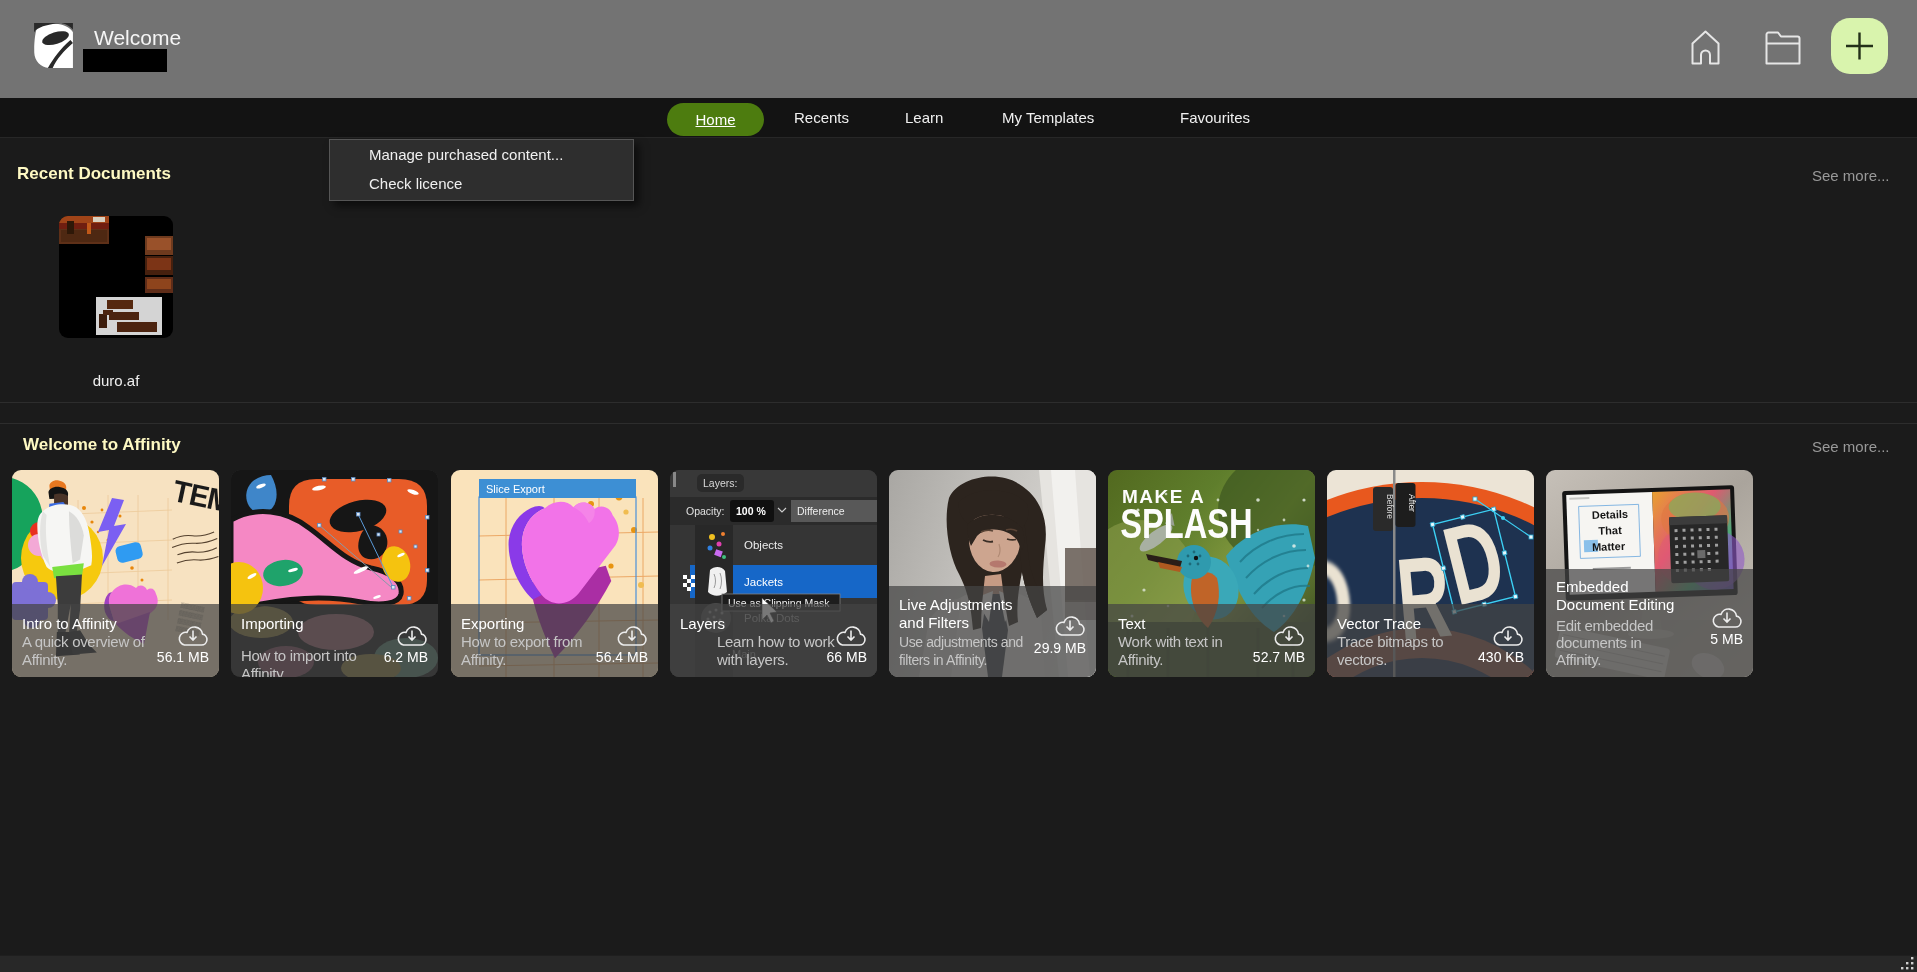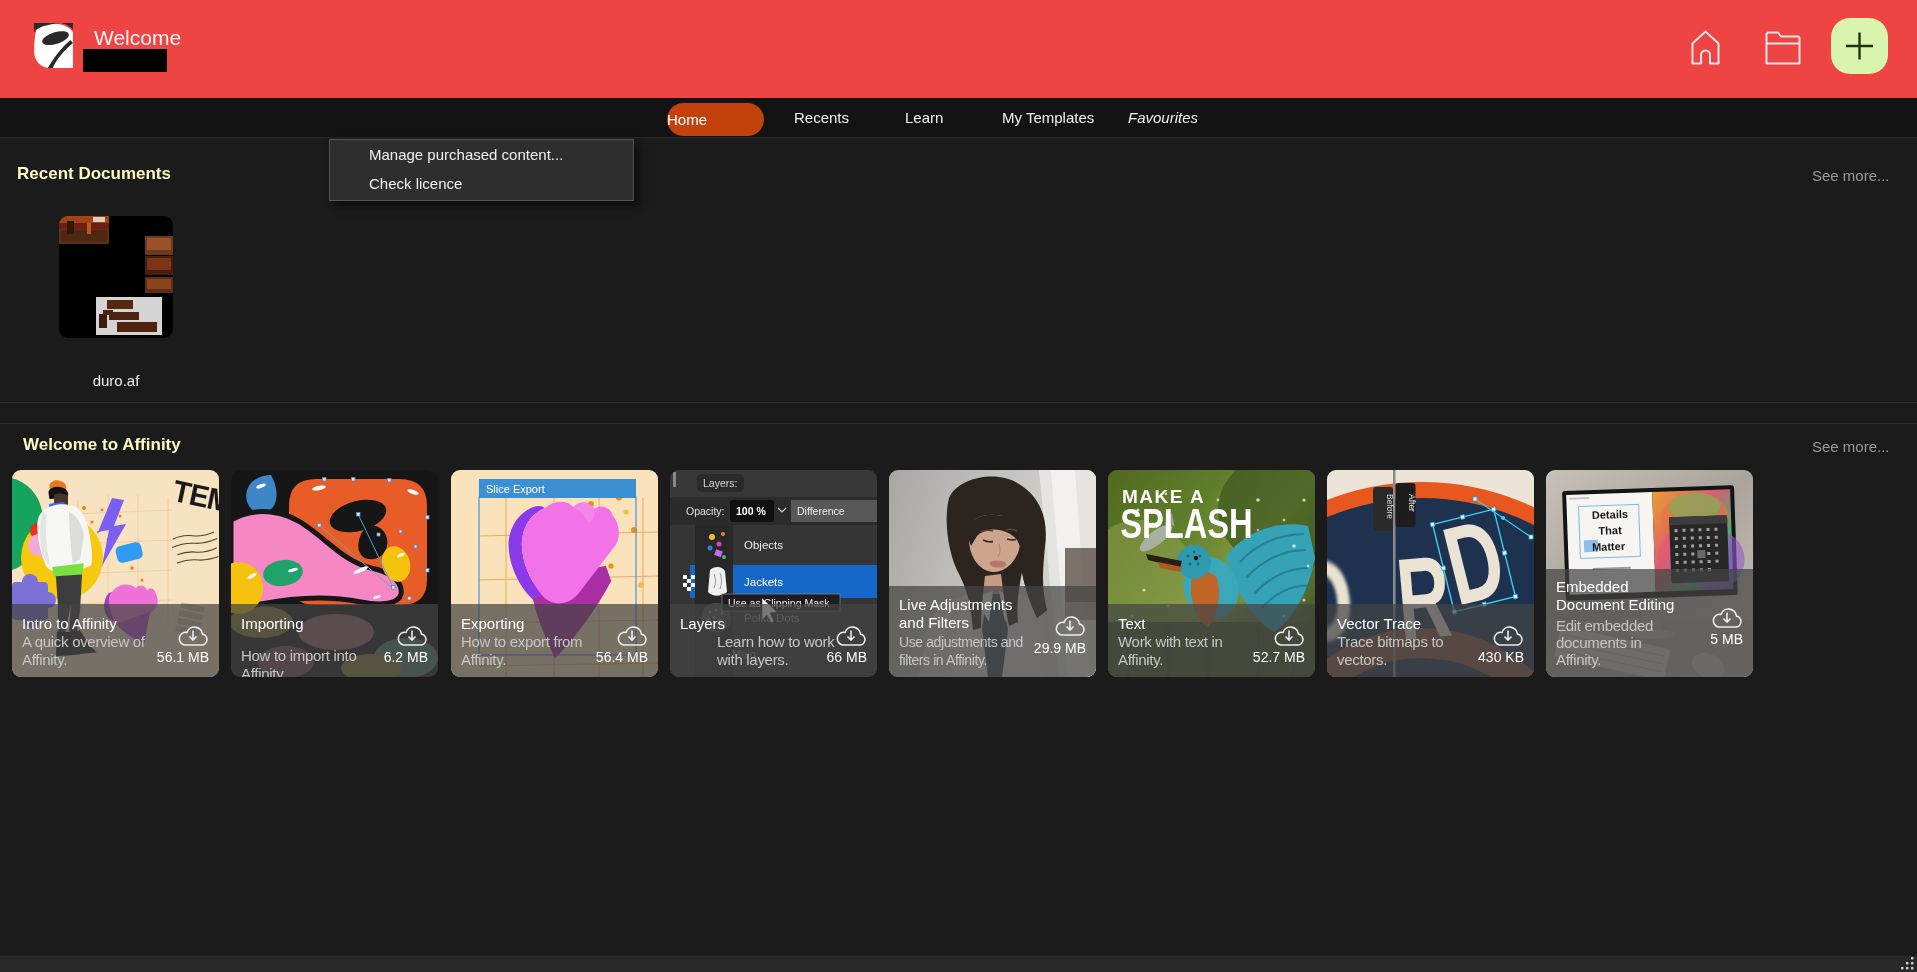--- a/index.html
+++ b/index.html
@@ -1,30 +1,30 @@
 <!DOCTYPE html>
 <html><head>
 <meta charset="utf-8">
 <style>
   * { margin:0; padding:0; box-sizing:border-box; }
   html,body { width:1917px; height:972px; overflow:hidden; background:#1b1b1b;
     font-family:"Liberation Sans", sans-serif; }
   #page { position:relative; width:1917px; height:972px; }
 
   
-  #topbar { position:absolute; left:0; top:0; width:1917px; height:98px; background:#ef4444;padding-left:16px; }
+  #topbar { position:absolute; left:0; top:0; width:1917px; height:98px; background:#737373;padding-left:16px; }
   #welcome { position:absolute; left:94px; top:26px; font-size:21px; color:#f5f5f5; }
   #plusbtn { position:absolute; left:1831px; top:18px; width:57px; height:56px;
     border-radius:19px; background:#d9f4ad; }
 
   
   #nav { position:absolute; left:0; top:98px; width:1917px; height:40px; background:#131313;
     border-bottom:1px solid #272727; }
   #homepill { position:absolute; left:667px; top:5px; width:97px; height:33px; border-radius:17px;
-    background:#c2410c; color:#fff; font-size:15px; text-align:left; line-height:33px; }
+    background:#4d7c0f; color:#fff; font-size:15px; text-align:center; line-height:33px;text-decoration:underline; }
   .tab { position:absolute; top:0; height:40px; line-height:40px; color:#f0f0f0; font-size:15px; }
 
   
   .h1 { position:absolute; font-size:17px; font-weight:bold; color:#fef9c3; }
   .seemore { position:absolute; font-size:15px; color:#999; }
   .sep { position:absolute; left:0; width:1917px; height:1px; background:#2d2d2d; }
 
   
   #thumb { position:absolute; left:59px; top:216px; width:114px; height:122px;
     background:#000; border-radius:9px; overflow:hidden; }
@@ -77,21 +77,21 @@
         <path d="M28.5 14.5 V41.5 M15 28 H42" stroke="#233018" stroke-width="2.4" fill="none"></path>
       </svg>
     </div>
   </div>
 
   <div id="nav">
     <div id="homepill">Home</div>
     <div class="tab" style="left:794px;">Recents</div>
     <div class="tab" style="left:905px;">Learn</div>
     <div class="tab" style="left:1002px;">My Templates</div>
-    <div class="tab" style="left:1128px;font-style:italic;">Favourites</div>
+    <div class="tab" style="left:1180px;">Favourites</div>
   </div>
 
   <div class="h1" style="left:17px;top:164px;">Recent Documents</div>
   <div class="seemore" style="left:1812px;top:167px;">See more...</div>
 
   <div id="thumb">
     <svg width="114" height="122" viewBox="0 0 114 122">
       <rect x="0" y="0" width="50" height="28" fill="#5e3018"></rect>
       <rect x="0" y="0" width="50" height="7" fill="#a04418"></rect>
       <rect x="0" y="7" width="50" height="6" fill="#701e10"></rect>

